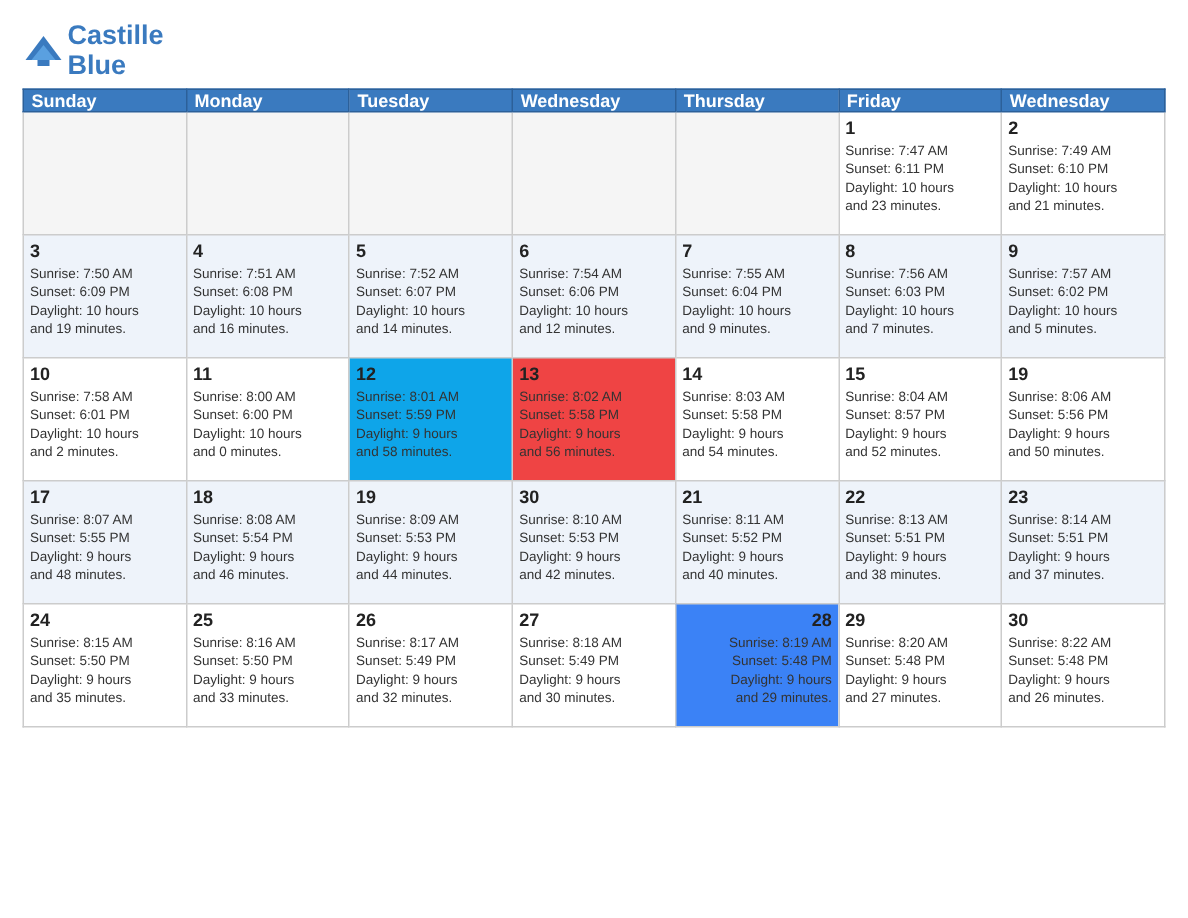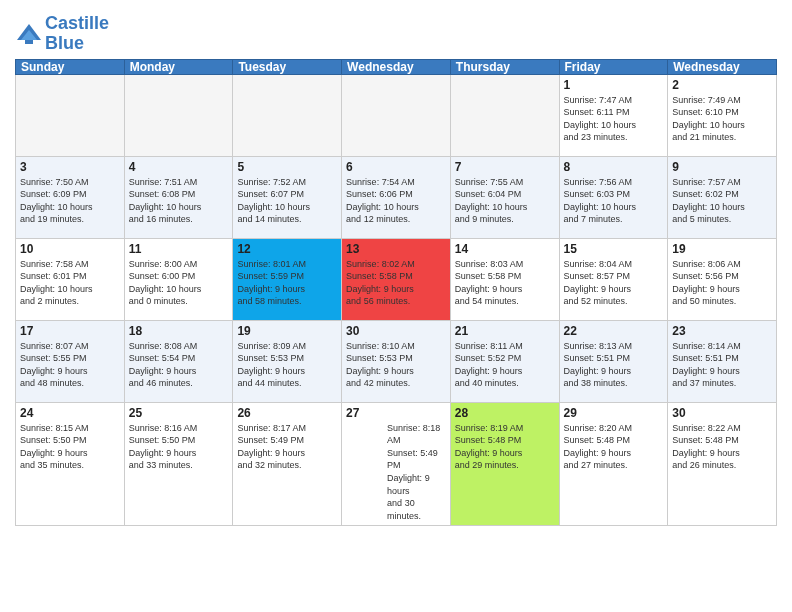--- a/index.html
+++ b/index.html
@@ -321,26 +321,26 @@
           </td>
           <td style="background: rgb(255, 255, 255);">
             <span class="day-num">26</span>
             <div class="day-info" style="white-space: pre-line;">Sunrise: 8:17 AM
 Sunset: 5:49 PM
 Daylight: 9 hours
 and 32 minutes.</div>
           </td>
           <td style="background: rgb(255, 255, 255);">
             <span class="day-num">27</span>
-            <div class="day-info" style="white-space: pre-line; margin-left: 41px;">Sunrise: 8:18 AM
+            <div class="day-info" style="white-space: pre-line;">Sunrise: 8:18 AM
 Sunset: 5:49 PM
 Daylight: 9 hours
 and 30 minutes.</div>
           </td>
-          <td style="background: #bef264;">
+          <td style="background: #3b82f6; text-align: right;">
             <span class="day-num">28</span>
             <div class="day-info" style="white-space: pre-line;">Sunrise: 8:19 AM
 Sunset: 5:48 PM
 Daylight: 9 hours
 and 29 minutes.</div>
           </td>
           <td style="background: rgb(255, 255, 255);">
             <span class="day-num">29</span>
             <div class="day-info" style="white-space: pre-line;">Sunrise: 8:20 AM
 Sunset: 5:48 PM

